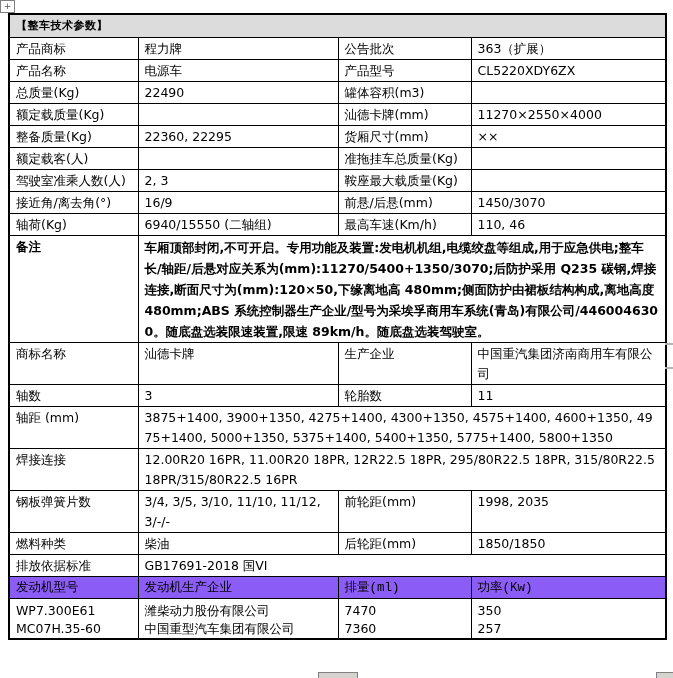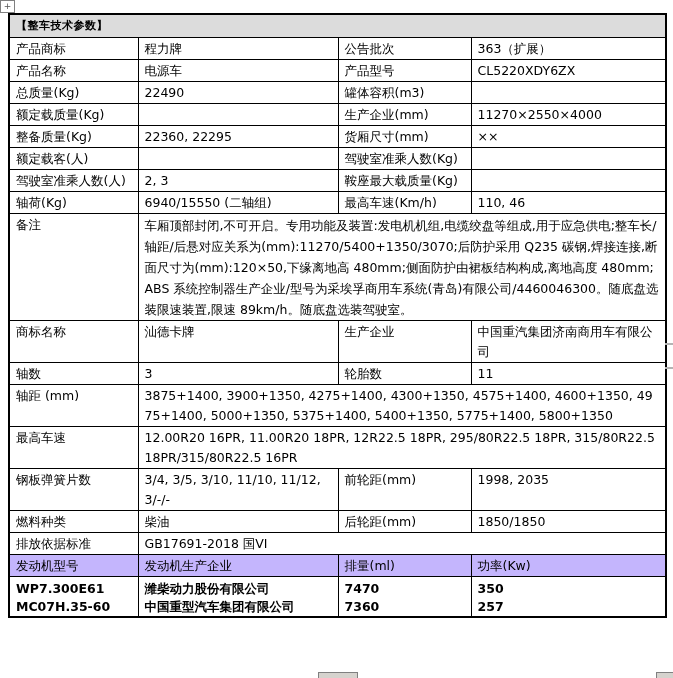--- a/index.html
+++ b/index.html
@@ -15,29 +15,29 @@
   }
   td{
     border:1px solid #000;
     padding:1px 6px 0 6px;
     font-size:12.5px;line-height:20px;
     vertical-align:top;overflow:hidden;word-break:break-all;
   }
   tr.h1{height:22px;}
   tr.h2{height:40px;}
   tr.sec{height:23px;}
-  tr.remark{height:106px;}
+  tr.remark{height:106px;font-weight:bold;}
   tr.eng{height:40px;}
   tr.sec td{
     background:#dcdcdc;font-weight:bold;font-size:11px;letter-spacing:.5px;
   }
-  td.ehdr{background:#c4b5fd;}
+  td.ehdr{background:#8b5cf6;font-family:Liberation Mono, monospace;}
   td.lbl{white-space:nowrap;}
   tr.remark td.val{line-height:21px;}
-  tr.eng td div{line-height:18px;font-weight:bold;}
+  tr.eng td div{line-height:18px;}
   tr.eng td{padding-top:3px;}
   
   .move-handle{
     position:absolute;left:0;top:0;width:13px;height:11px;
     border:1px solid #808080;background:#fff;
     font-size:9px;line-height:10px;text-align:center;color:#555;
     overflow:hidden;
   }
   .tick{position:absolute;width:8px;height:2px;background:#b4b4b4;}
   .tick1{left:665px;top:343px;}
@@ -81,40 +81,46 @@
   </tr>
   <tr class="h1">
     <td class="lbl">总质量(Kg)</td>
     <td>22490</td>
     <td class="lbl">罐体容积(m3)</td>
     <td></td>
   </tr>
   <tr class="h1">
     <td class="lbl">额定载质量(Kg)</td>
     <td></td>
-    <td class="lbl">生产企业(mm)</td>
+    <td class="lbl">汕德卡牌(mm)</td>
     <td>11270×2550×4000</td>
   </tr>
   <tr class="h1">
     <td class="lbl">整备质量(Kg)</td>
     <td>22360, 22295</td>
     <td class="lbl">货厢尺寸(mm)</td>
     <td>××</td>
   </tr>
   <tr class="h1">
     <td class="lbl">额定载客(人)</td>
     <td></td>
-    <td class="lbl">驾驶室准乘人数(Kg)</td>
+    <td class="lbl">准拖挂车总质量(Kg)</td>
     <td></td>
   </tr>
   <tr class="h1">
     <td class="lbl">驾驶室准乘人数(人)</td>
     <td>2, 3</td>
     <td class="lbl">鞍座最大载质量(Kg)</td>
     <td></td>
+  </tr>
+  <tr class="h1">
+    <td class="lbl">接近角/离去角(°)</td>
+    <td>16/9</td>
+    <td class="lbl">前悬/后悬(mm)</td>
+    <td>1450/3070</td>
   </tr>
   <tr class="h1">
     <td class="lbl">轴荷(Kg)</td>
     <td>6940/15550 (二轴组)</td>
     <td class="lbl">最高车速(Km/h)</td>
     <td>110, 46</td>
   </tr>
 
   <tr class="remark">
     <td class="lbl">备注</td>
@@ -133,21 +139,21 @@
     <td>3</td>
     <td class="lbl">轮胎数</td>
     <td>11</td>
   </tr>
 
   <tr class="h2">
     <td class="lbl">轴距 (mm)</td>
     <td colspan="3">3875+1400, 3900+1350, 4275+1400, 4300+1350, 4575+1400, 4600+1350, 4975+1400, 5000+1350, 5375+1400, 5400+1350, 5775+1400, 5800+1350</td>
   </tr>
   <tr class="h2">
-    <td class="lbl">最高车速</td>
+    <td class="lbl">焊接连接</td>
     <td colspan="3">12.00R20 16PR, 11.00R20 18PR, 12R22.5 18PR, 295/80R22.5 18PR, 315/80R22.5 18PR/315/80R22.5 16PR</td>
   </tr>
 
   <tr class="h2">
     <td class="lbl">钢板弹簧片数</td>
     <td>3/4, 3/5, 3/10, 11/10, 11/12, 3/-/-</td>
     <td class="lbl">前轮距(mm)</td>
     <td>1998, 2035</td>
   </tr>
   <tr class="h1">

